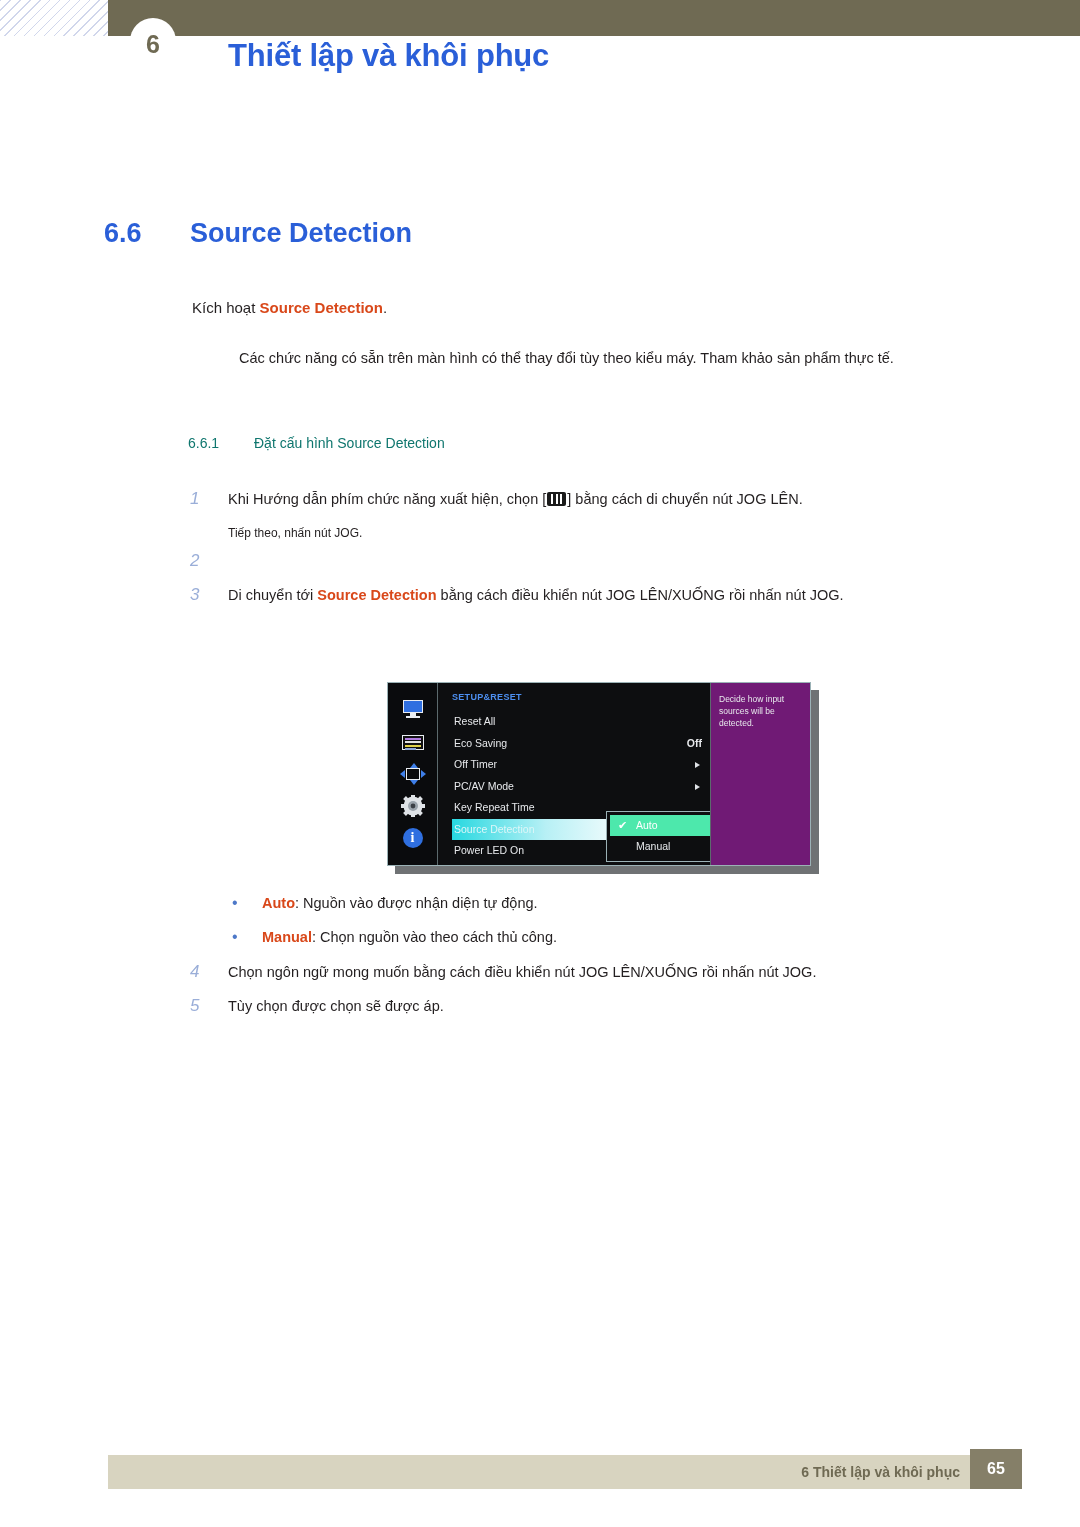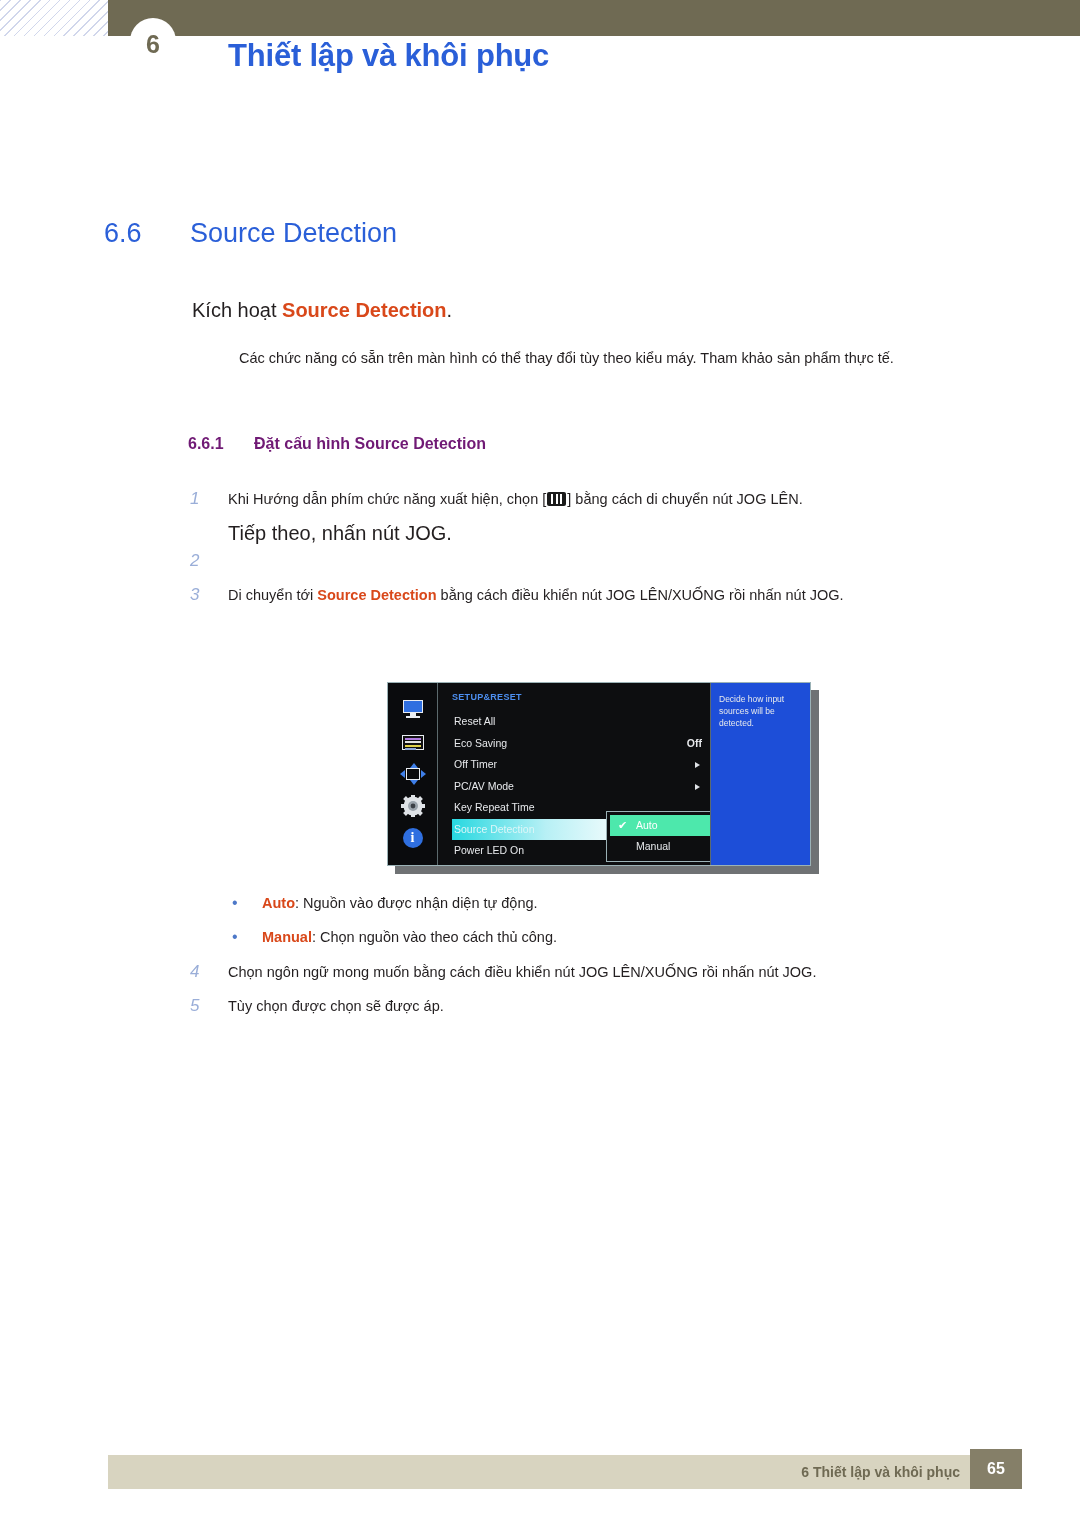--- a/index.html
+++ b/index.html
@@ -54,41 +54,41 @@
     font-weight: bold;
     color: #2a5fd8;
     letter-spacing: -0.2px;
   }
 
   
   .sec-heading {
     position: absolute;
     left: 104px; top: 218px;
     font-size: 27px;
-    font-weight: normal;
+    font-weight: bold;
     color: #2a5fd8;
     white-space: nowrap;
   }
   .sec-heading .num { display: inline-block; width: 86px; }
 
   .sub-heading {
     position: absolute;
     left: 188px; top: 435px;
-    font-size: 16px;
-    font-weight: bold;
-    color: #701a75;
+    font-size: 14px;
+    font-weight: normal;
+    color: #0f766e;
     white-space: nowrap;
   }
   .sub-heading .num { display: inline-block; width: 66px; }
 
   
   .intro-line {
     position: absolute;
     left: 192px; top: 299px;
-    font-size: 20px;
+    font-size: 15px;
     color: #231f20;
     white-space: nowrap;
   }
   .note-block {
     position: absolute;
     left: 239px; top: 345px;
     width: 768px;
     font-size: 14.5px;
     color: #231f20;
     line-height: 26px;
@@ -117,21 +117,21 @@
     color: #9aaed8;
     line-height: 28px;
   }
   .step-body {
     font-size: 14.5px;
     color: #231f20;
     line-height: 28px;
   }
   .step-sub {
     margin-left: 38px;
-    font-size: 20px;
+    font-size: 12px;
     color: #231f20;
     line-height: 28px;
   }
 
   
   .key-glyph {
     display: inline-block;
     width: 19px;
     height: 14px;
     background: #1b1b1b;
@@ -303,21 +303,21 @@
     background: linear-gradient(to right, #27d8e0 0%, #b7f0f5 55%, #f4fcfd 100%);
     color: #ddf6f8;
     width: 168px;
   }
 
   .osd-tip {
     position: absolute;
     right: 0; top: 0;
     width: 100px; height: 100%;
     border-left: 1px solid #5c6a6d;
-    background: #1d4ed8;
+    background: #701a75;
     box-sizing: border-box;
     padding: 10px 8px;
     font-size: 8.5px;
     line-height: 12px;
     color: #e7e9ec;
   }
 
   .osd-submenu {
     position: absolute;
     left: 168px; top: 128px;

